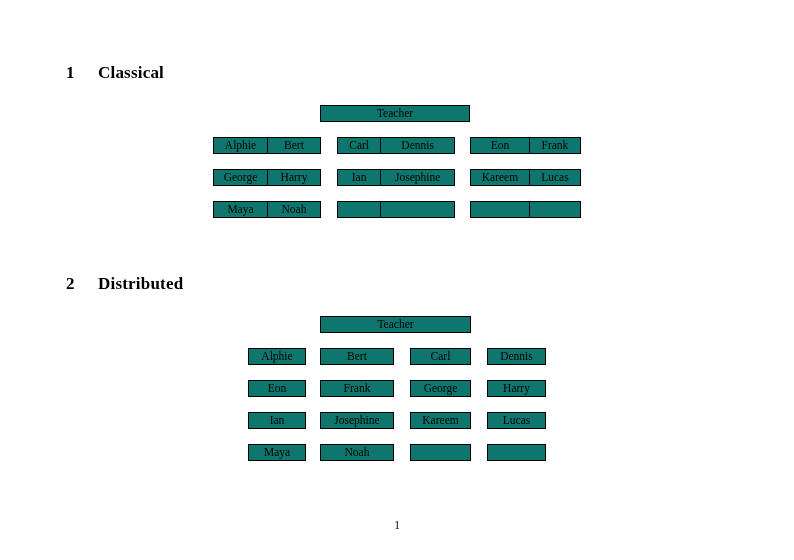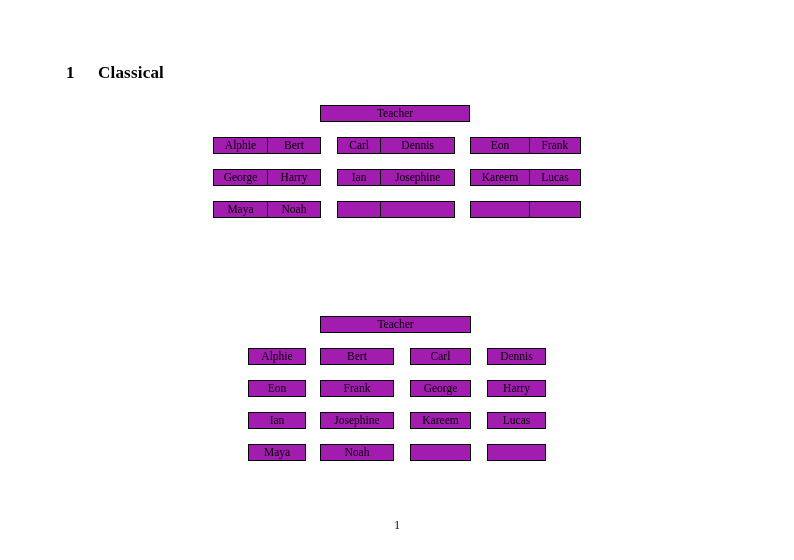--- a/index.html
+++ b/index.html
@@ -51,21 +51,21 @@
   }
 
   
   .group {
     position: absolute;
     top: 0;
     height: 17px;
     border: 1px solid #000000;
     box-sizing: border-box;
     display: flex;
-    background: #a21caf;
+    background: #0f766e;
   }
 
   .cell {
     box-sizing: border-box;
     height: 100%;
     display: flex;
     align-items: center;
     justify-content: center;
     font-size: 11.5px;
     line-height: 1;
@@ -148,20 +148,23 @@
         <div class="cell" style="width:75px;"></div>
       </div>
       <div class="group" style="left:470px; width:111px;">
         <div class="cell" style="width:59px;"></div>
         <div class="cell" style="width:52px;"></div>
       </div>
     </div>
 
   </div>
 
+  <div class="section-heading" id="heading-distributed">
+    <span class="sec-num">2</span><span>Distributed</span>
+  </div>
 
   <div class="diagram" id="diagram-distributed">
 
     <div class="row">
       <div class="group single" style="left:320px; width:151px;">
         <div class="cell">Teacher</div>
       </div>
     </div>
 
     <div class="row">

